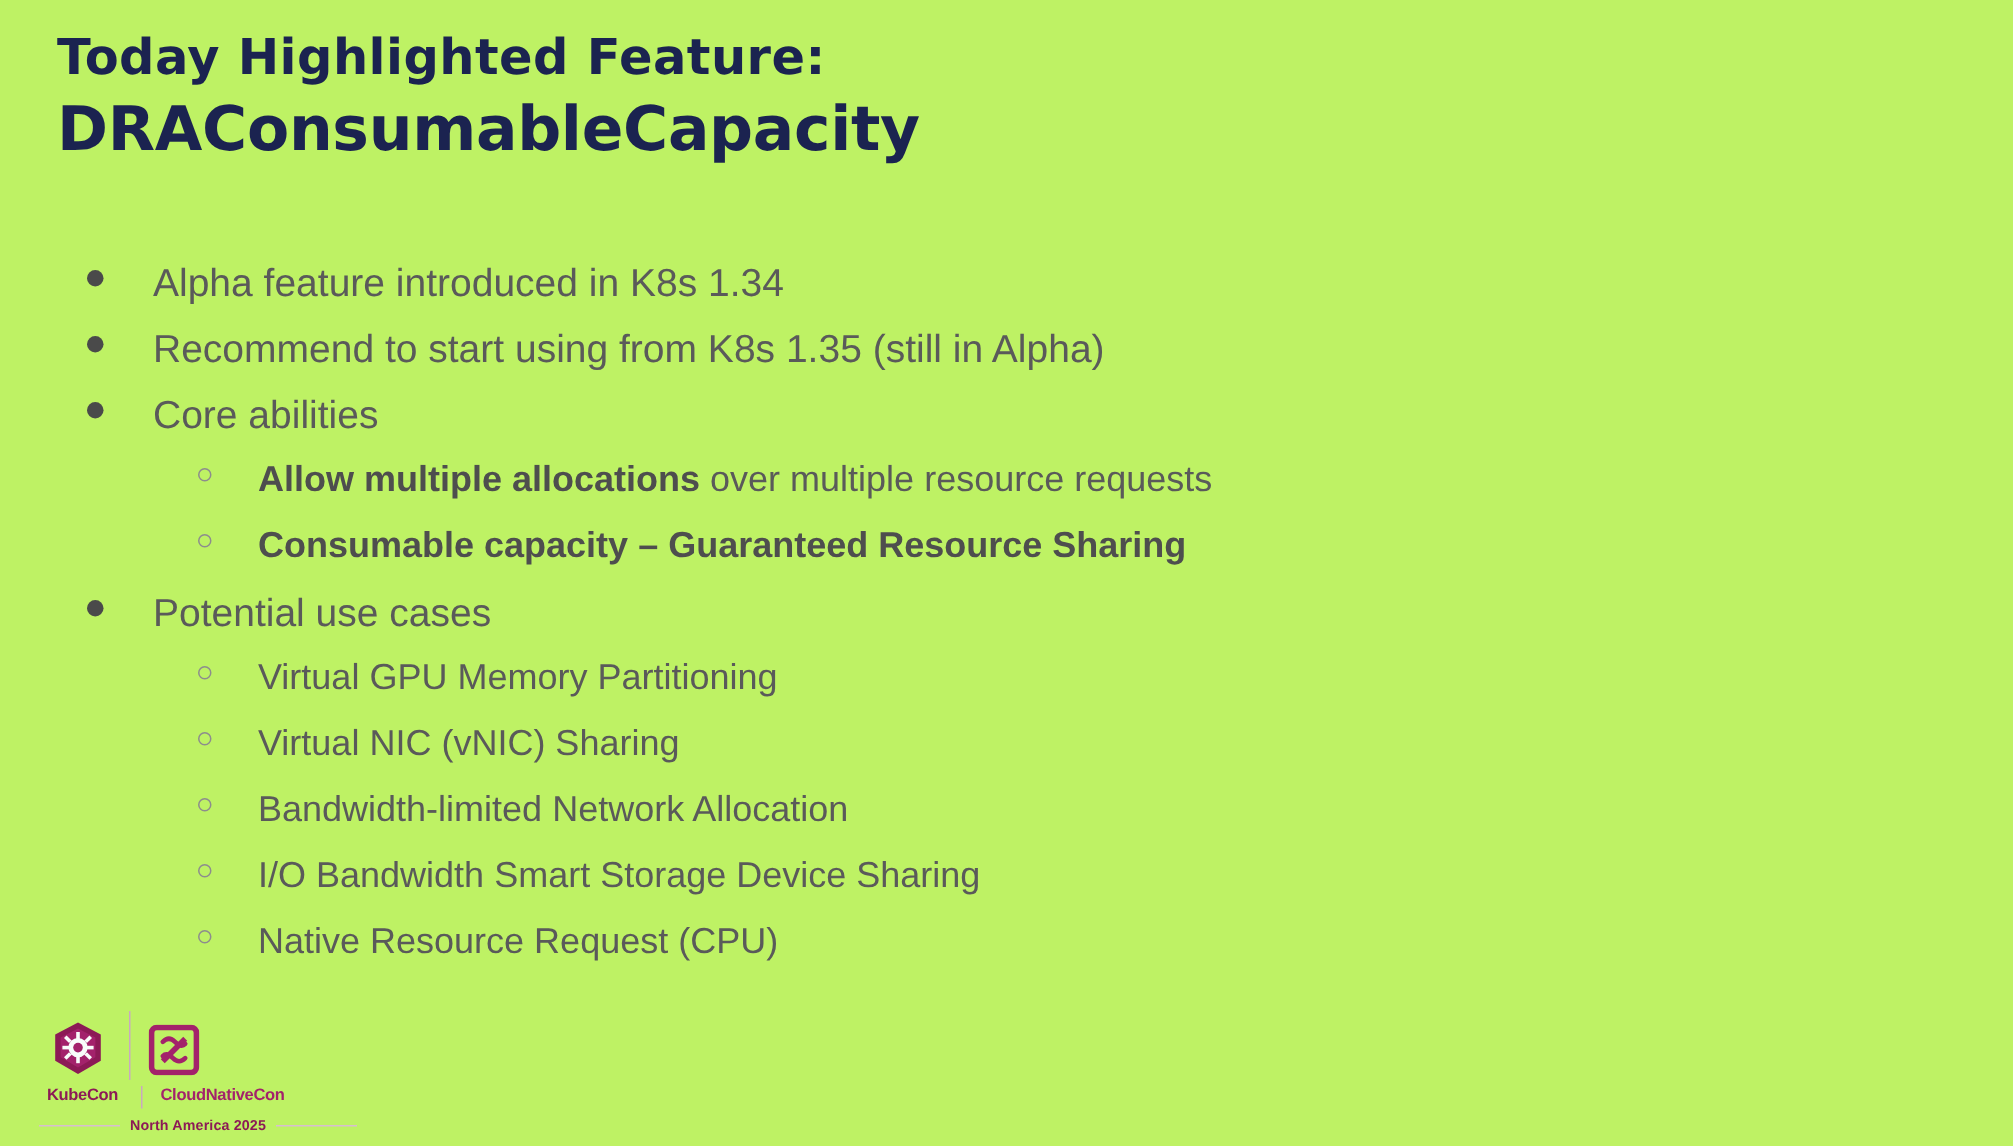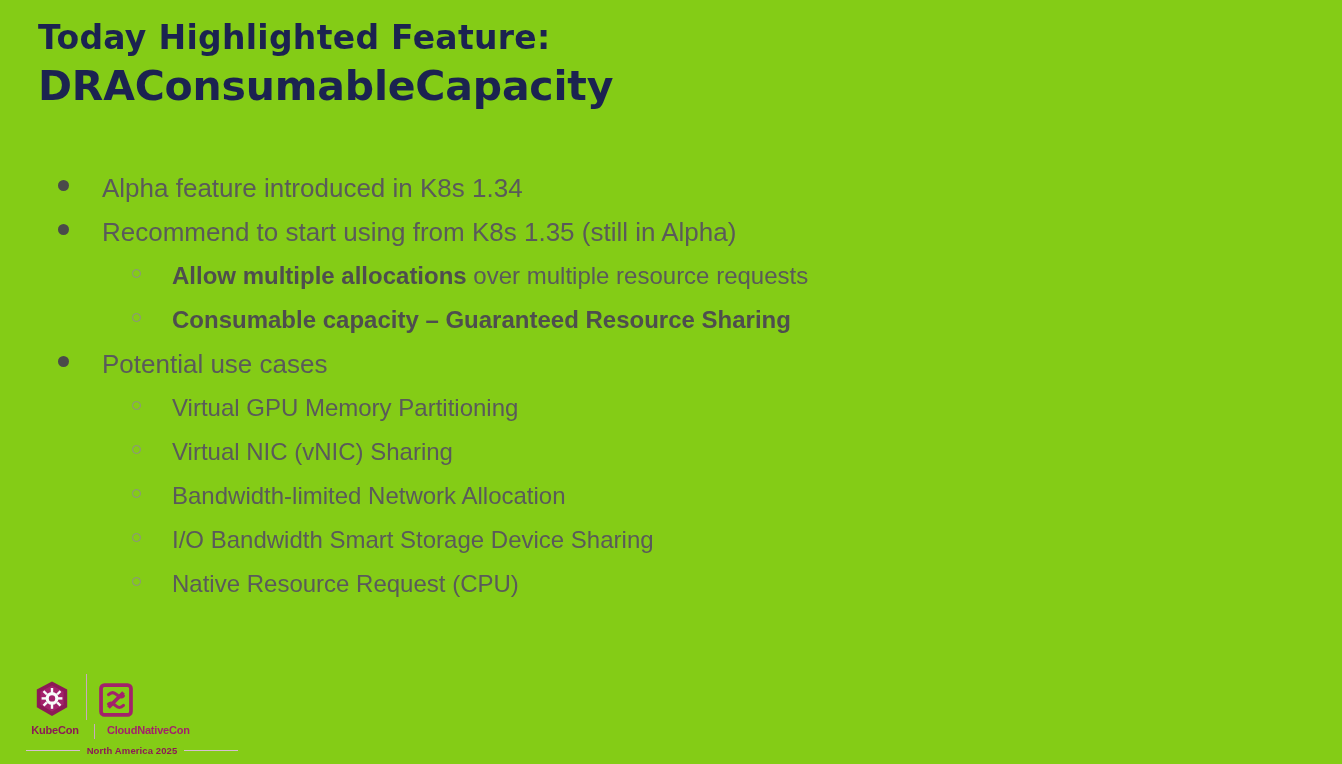--- a/index.html
+++ b/index.html
@@ -11,21 +11,21 @@
     height: 764px;
     background: #f8fdfa;
     font-family: "Liberation Sans", sans-serif;
     overflow: hidden;
     position: relative;
   }
 
   .slide {
     position: absolute;
     inset: 0;
-    background: #84cc16;
+    background: #bef264;
   }
 
   
   .title-block {
     position: absolute;
     left: 38px;
     top: 16px;
     color: #1b2350;
   }
   .title-line1 {
@@ -190,20 +190,24 @@
     <div class="row lvl1">
       <span class="marker-disc"></span>
       <span class="txt">Alpha feature introduced in K8s 1.34</span>
     </div>
 
     <div class="row lvl1">
       <span class="marker-disc"></span>
       <span class="txt">Recommend to start using from K8s 1.35 (still in Alpha)</span>
     </div>
 
+    <div class="row lvl1">
+      <span class="marker-disc"></span>
+      <span class="txt">Core abilities</span>
+    </div>
 
     <div class="row lvl2">
       <span class="marker-circle"></span>
       <span class="txt"><b>Allow multiple allocations</b><span> over multiple resource requests</span></span>
     </div>
 
     <div class="row lvl2">
       <span class="marker-circle"></span>
       <span class="txt"><b>Consumable capacity – Guaranteed Resource Sharing</b><span></span></span>
     </div>

